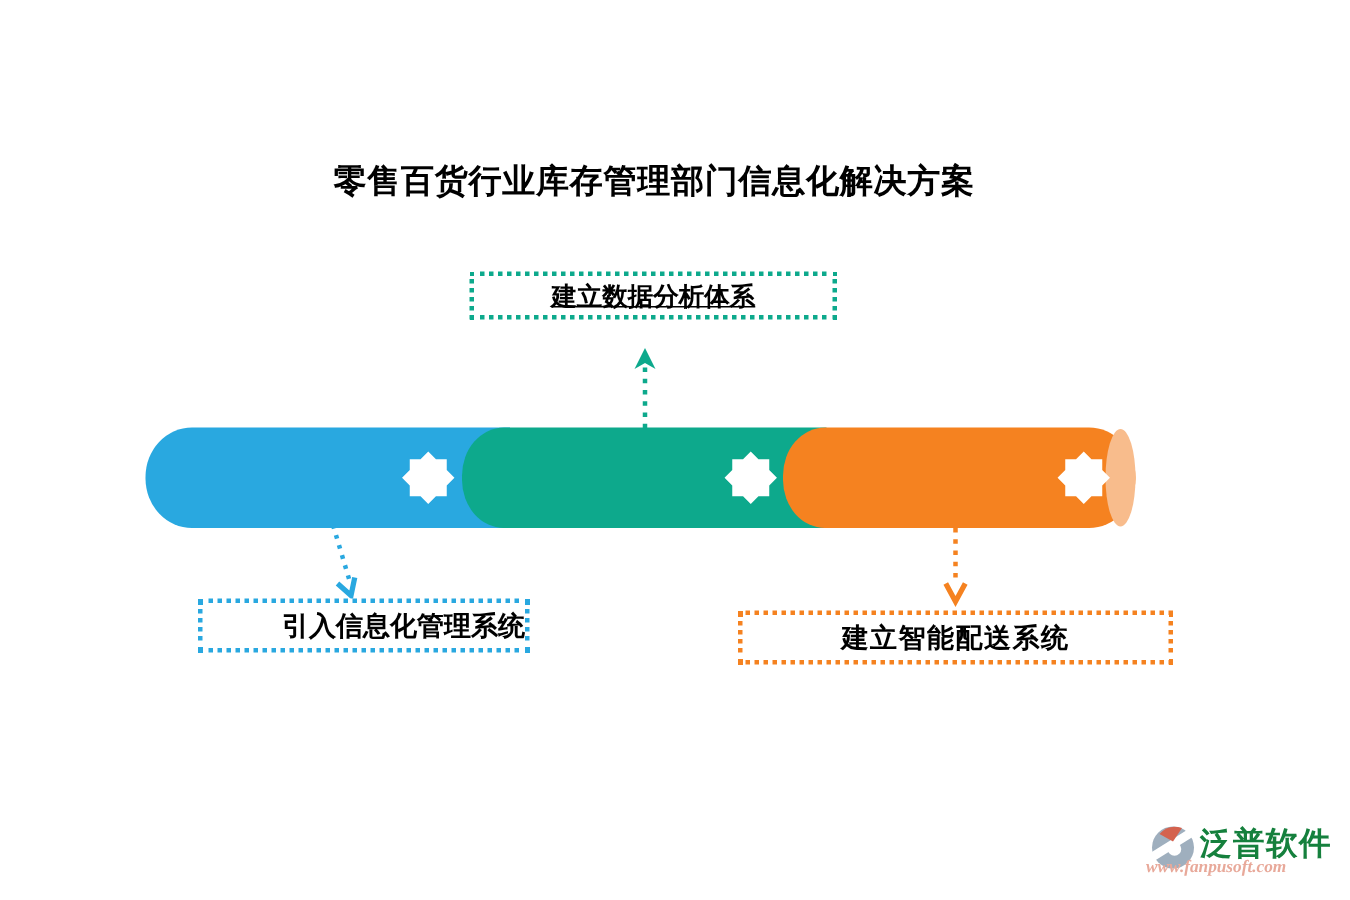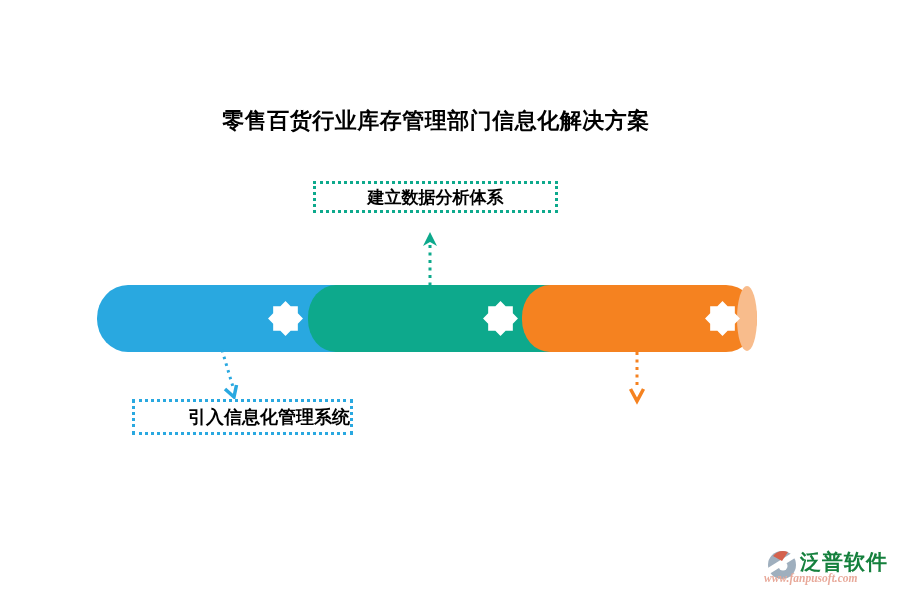--- a/index.html
+++ b/index.html
@@ -22,21 +22,21 @@
   .cap{position:absolute;right:0;top:1px;width:20px;height:65px;background:#F8BC8C;
        border-radius:50%;}
   .star{position:absolute;top:15px;width:37px;height:37px;}
   .star-1{left:170px;}
 
   
   .callout{position:absolute;box-sizing:border-box;background:#fff;
            display:flex;align-items:center;justify-content:center;
            font-weight:bold;color:#000;}
   .callout-top{left:313px;top:181px;width:245px;height:32px;
-               border:3px dotted #0DA98C;font-size:17px;}
+               border:3px dotted #0DA98C;font-size:17px;text-decoration:underline;}
   .callout-left{left:132px;top:399px;width:221px;height:36px;
                border:3px dotted #29A8E0;font-size:18px;justify-content:flex-end;}
   .callout-right{left:492px;top:407px;width:290px;height:36px;
                border:3px dotted #F58220;font-size:18px;letter-spacing:1px;}
 
   .arrow{position:absolute;}
   .arrow-up{left:420px;top:231px;}
   .arrow-dl{left:210px;top:346px;}
   .arrow-dr{left:627px;top:351px;}
 
@@ -87,20 +87,23 @@
     <line x1="10" y1="1" x2="10" y2="38" stroke="#F58220" stroke-width="3" stroke-dasharray="3 4.5"></line>
     <polyline points="3.5,38 10,50 16.5,38" fill="none" stroke="#F58220" stroke-width="3.5"></polyline>
   </svg>
 
   <div class="callout callout-top">
     <span>建立数据分析体系</span>
   </div>
   <div class="callout callout-left">
     <span>引入信息化管理系统</span>
   </div>
+  <div class="callout callout-right">
+    <span>建立智能配送系统</span>
+  </div>
 
   <svg class="brand-mark" width="34" height="31" xmlns="http://www.w3.org/2000/svg">
     <circle cx="17" cy="16" r="14" fill="#9FAFBE"></circle>
     <rect x="0" y="11" width="34" height="6" fill="#FFFFFF" transform="rotate(-32 17 16)"></rect>
     <path d="M8,7 Q14,0 23,3 L17,12 Z" fill="#D4624E"></path>
     <circle cx="18" cy="17" r="4.5" fill="#FFFFFF"></circle>
   </svg>
   <div class="brand-name">泛普软件</div>
   <div class="brand-url">www.fanpusoft.com</div>
 

